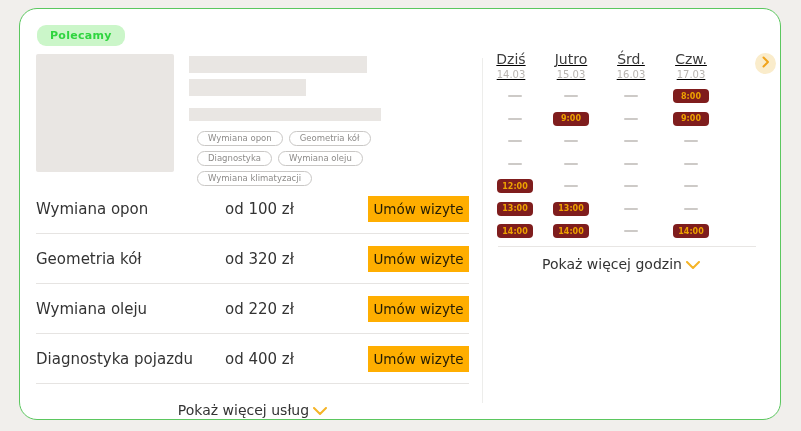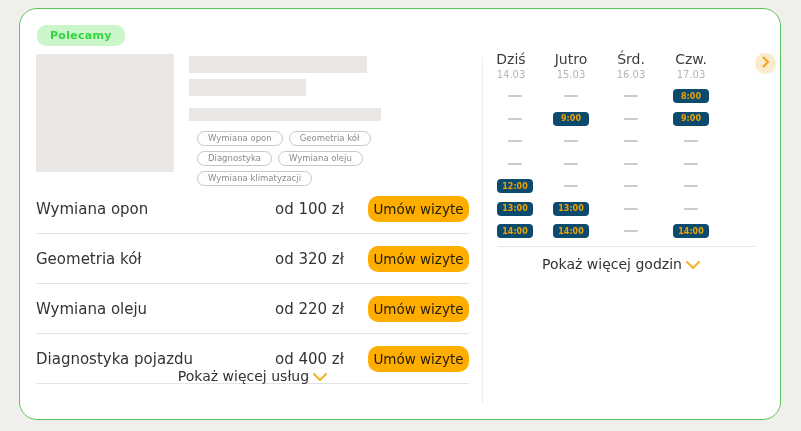--- a/index.html
+++ b/index.html
@@ -37,46 +37,46 @@
     font-size: 8.5px; line-height: 9px; padding: 2px 10px; border-radius: 9px;
     white-space: nowrap;
   }
   
   .services { position: absolute; left: 16px; top: 175px; width: 433px; }
   .service-row {
     height: 50px; display: flex; align-items: center;
     border-bottom: 1px solid #e6e4e2;
   }
   .service-name { flex: 1; font-size: 15px; color: #333; }
-  .service-price { width: 95px; text-align: right; font-size: 15px; color: #333; margin-right: 24px; }
+  .service-price { width: 95px; text-align: left; font-size: 15px; color: #333; margin-right: 48px; }
   .cta-btn {
-    width: 101px; height: 26px; border: none; border-radius: 10px;
+    width: 101px; height: 26px; border: none; border-radius: 0;
     background: #ffae00; color: #241d05; font-size: 13.5px;
     font-family: inherit; cursor: pointer; display: flex; align-items: center; justify-content: center;
   }
   .show-more {
     display: flex; align-items: center; justify-content: center; gap: 4px;
     font-size: 14px; color: #333; cursor: pointer;
   }
-  .show-more-services { position: absolute; left: 16px; top: 354px; width: 433px; height: 26px; }
+  .show-more-services { position: absolute; left: 16px; top: 388px; width: 433px; height: 26px; }
   
   .vdivider { position: absolute; left: 462px; top: 49px; width: 1px; height: 345px; background: #ededeb; }
   
   .schedule { position: absolute; left: 461px; top: 36px; width: 300px; }
-  .day-cols { display: flex; }
+  .day-cols { display: flex; text-decoration: underline; }
   .day-col { width: 60px; text-align: center; }
   .day-header { padding-top: 6px; cursor: pointer; }
   .day-label { font-size: 14px; color: #3d3d3d; }
   .day-date { font-size: 10px; color: #b8b4b0; margin-top: 2px; }
   .slot-grid { position: absolute; left: 0; top: 40px; width: 240px; }
   .slot-col { position: absolute; top: 0; width: 60px; }
   .slot-cell { height: 22.5px; display: flex; align-items: center; justify-content: center; }
   .slot-chip {
     width: 36px; height: 14px; border-radius: 4px;
-    background: #0c4a6e; color: #eda200;
+    background: #7f1d1d; color: #eda200;
     font-size: 8px; font-weight: bold;
     display: flex; align-items: center; justify-content: center; cursor: pointer;
   }
   .slot-dash { width: 14px; height: 2px; border-radius: 1px; background: #cdcac7; }
   .next-btn {
     position: absolute; left: 274px; top: 8px; width: 21px; height: 21px;
     border-radius: 50%; border: none; background: #faeccb; cursor: pointer;
     display: flex; align-items: center; justify-content: center;
   }
   .sched-divider { position: absolute; left: 17px; top: 201px; width: 258px; height: 1px; background: #e8e6e4; }

